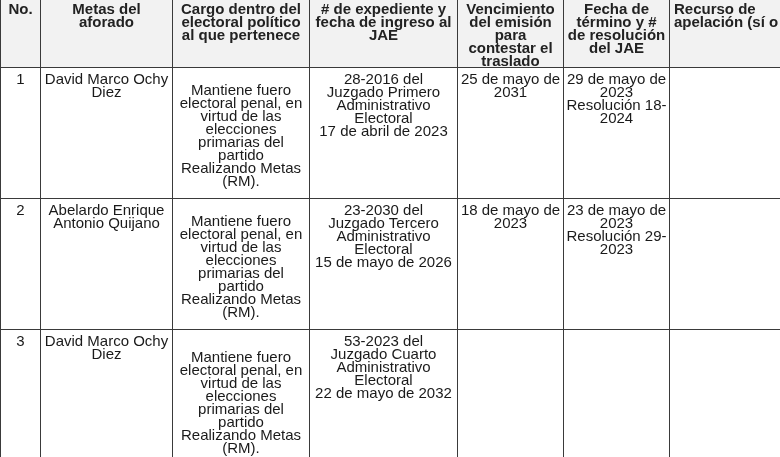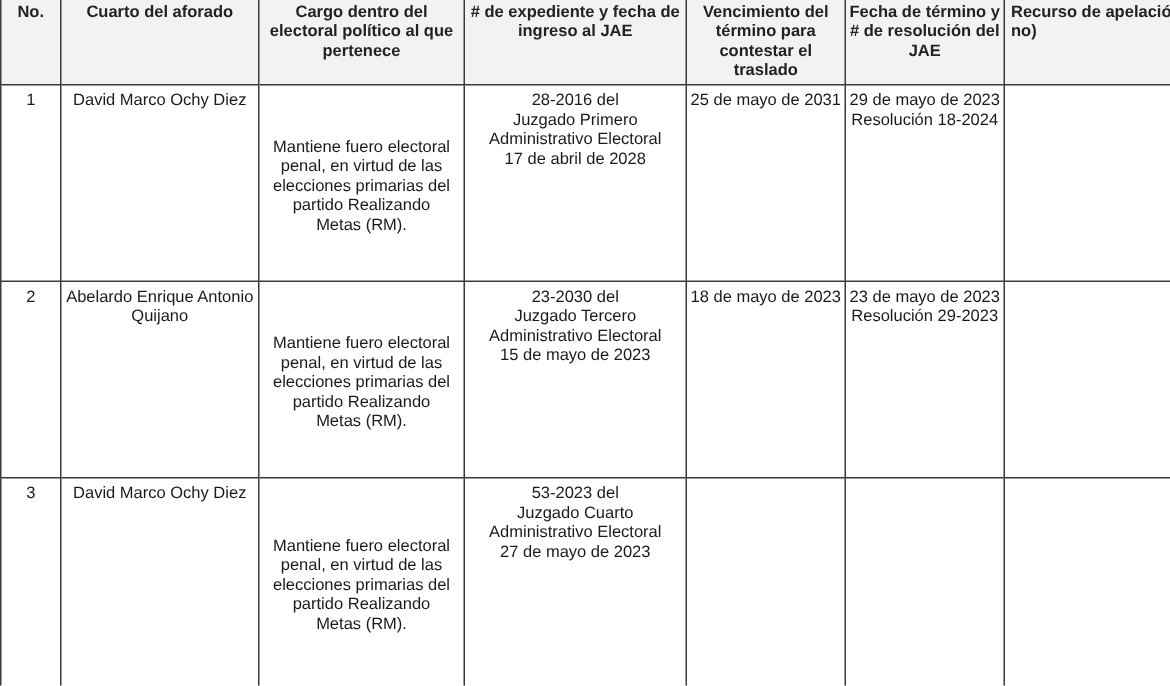--- a/index.html
+++ b/index.html
@@ -28,21 +28,21 @@
     }
     col.c-no { width: 40px; }
     col.c-name { width: 132px; }
     col.c-cargo { width: 137px; }
     col.c-exp { width: 148px; }
     col.c-venc { width: 106px; }
     col.c-fecha { width: 106px; }
     col.c-recurso { width: 151px; }
     th, td {
       border: 1px solid #3a3a3a;
-      font-size: 11px;
+      font-size: 15px;
       line-height: 13px;
       padding: 0 2px;
       text-align: center;
       vertical-align: top;
       word-wrap: break-word;
       margin-left: 34px;
     }
     th {
       background: #f2f2f2;
       font-weight: bold;
@@ -83,72 +83,72 @@
       <col class="c-name">
       <col class="c-cargo">
       <col class="c-exp">
       <col class="c-venc">
       <col class="c-fecha">
       <col class="c-recurso">
     </colgroup>
     <thead>
       <tr>
         <th class="no-head">No.</th>
-        <th>Cuarto del aforado</th>
+        <th>Metas del aforado</th>
         <th>Cargo dentro del electoral político al que pertenece</th>
         <th># de expediente y fecha de ingreso al JAE</th>
-        <th>Vencimiento del término para contestar el traslado</th>
+        <th>Vencimiento del emisión para contestar el traslado</th>
         <th>Fecha de término y # de resolución del JAE</th>
         <th class="recurso-head">Recurso de apelación (sí o no)</th>
       </tr>
     </thead>
     <tbody>
 
       <tr class="data-row">
         <td class="num-cell">1</td>
         <td>David Marco Ochy Diez</td>
         <td class="cargo-cell">Mantiene fuero electoral penal, en virtud de las elecciones primarias del partido Realizando Metas (RM).</td>
         <td>
           <span class="line">28-2016  del</span>
           <span class="line">Juzgado Primero Administrativo Electoral</span>
-          <span class="line">17 de abril de 2028</span>
+          <span class="line">17 de abril de 2023</span>
         </td>
         <td>25 de mayo de 2031</td>
         <td>
           <span class="line">29 de mayo de 2023</span>
           <span class="line">Resolución 18-2024</span>
         </td>
         <td></td>
       </tr>
 
       <tr class="data-row">
         <td class="num-cell">2</td>
         <td>Abelardo Enrique Antonio Quijano</td>
         <td class="cargo-cell">Mantiene fuero electoral penal, en virtud de las elecciones primarias del partido Realizando Metas (RM).</td>
         <td>
           <span class="line">23-2030  del</span>
           <span class="line">Juzgado Tercero Administrativo Electoral</span>
-          <span class="line">15 de mayo de 2023</span>
+          <span class="line">15 de mayo de 2026</span>
         </td>
         <td>18 de mayo de 2023</td>
         <td>
           <span class="line">23 de mayo de 2023</span>
           <span class="line">Resolución 29-2023</span>
         </td>
         <td></td>
       </tr>
 
       <tr class="data-row last">
         <td class="num-cell">3</td>
         <td>David Marco Ochy Diez</td>
         <td class="cargo-cell">Mantiene fuero electoral penal, en virtud de las elecciones primarias del partido Realizando Metas (RM).</td>
         <td>
           <span class="line">53-2023  del</span>
           <span class="line">Juzgado Cuarto Administrativo Electoral</span>
-          <span class="line">27 de mayo de 2023</span>
+          <span class="line">22 de mayo de 2032</span>
         </td>
         <td></td>
         <td>
           <span class="line"></span>
           <span class="line"></span>
         </td>
         <td></td>
       </tr>
     </tbody>
   </table>

